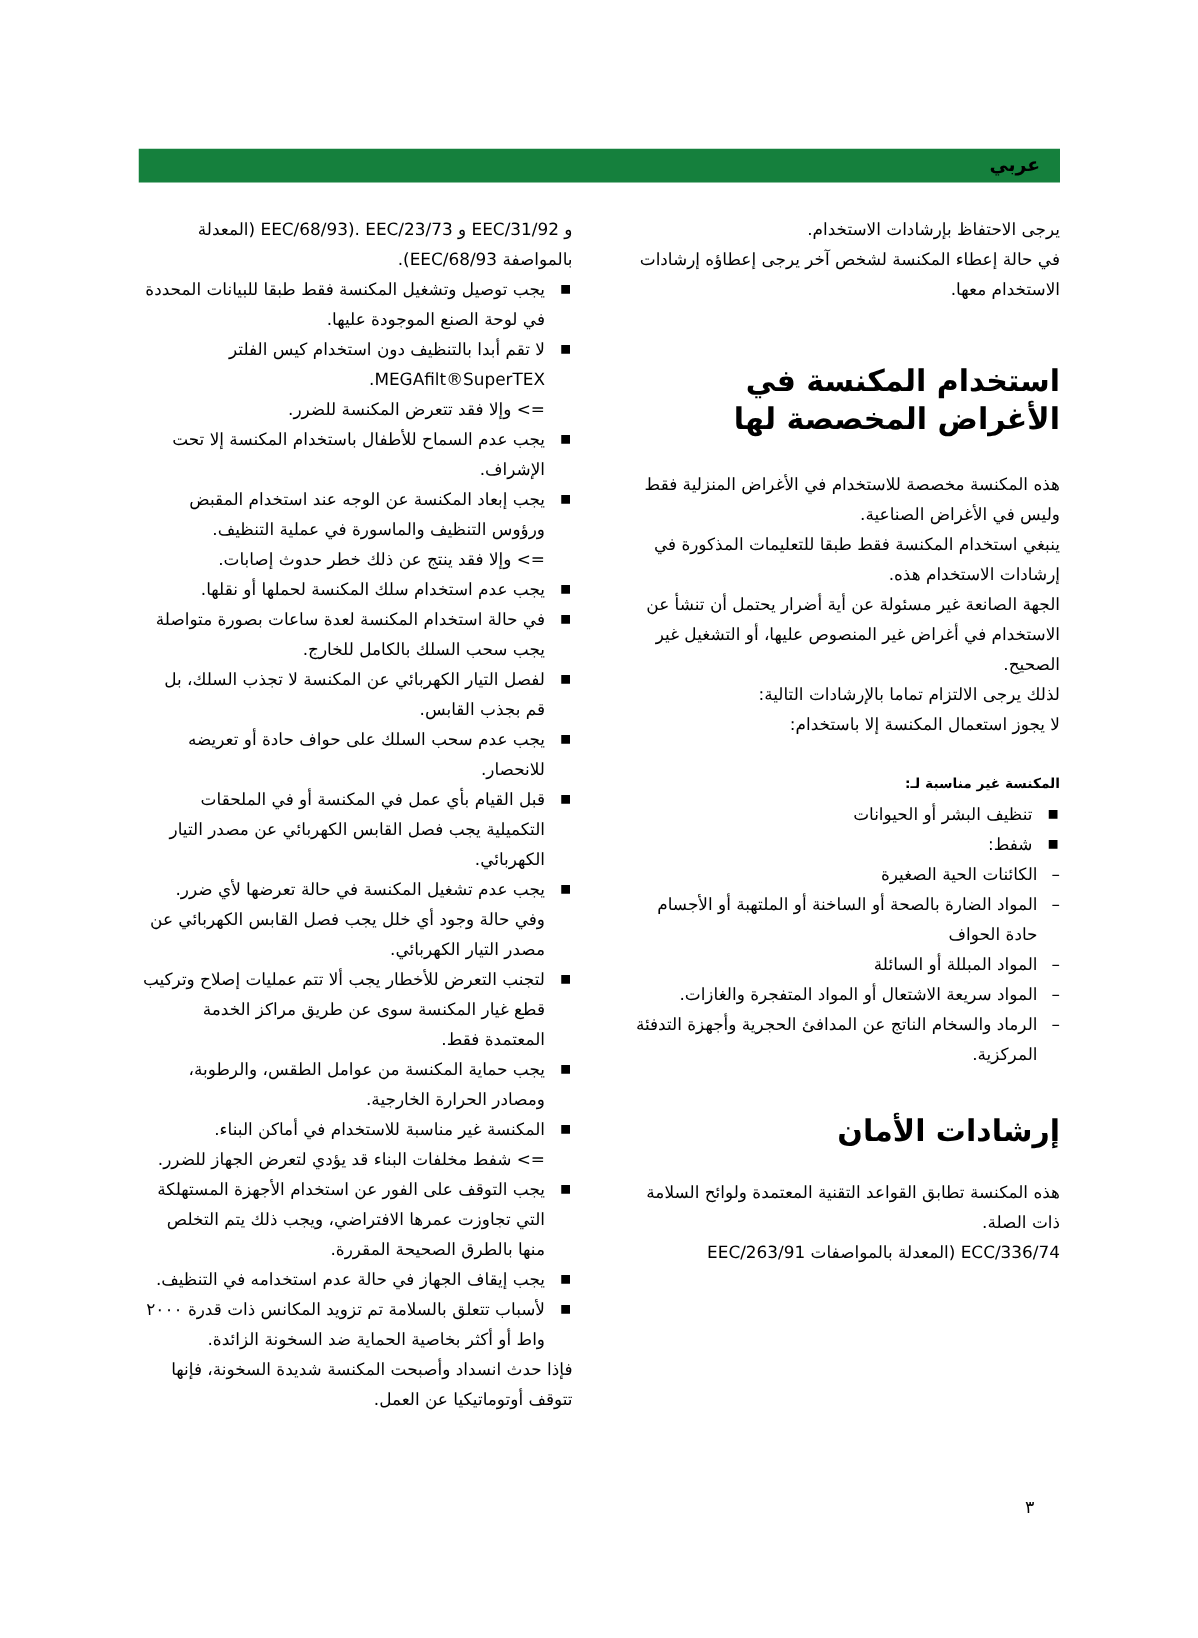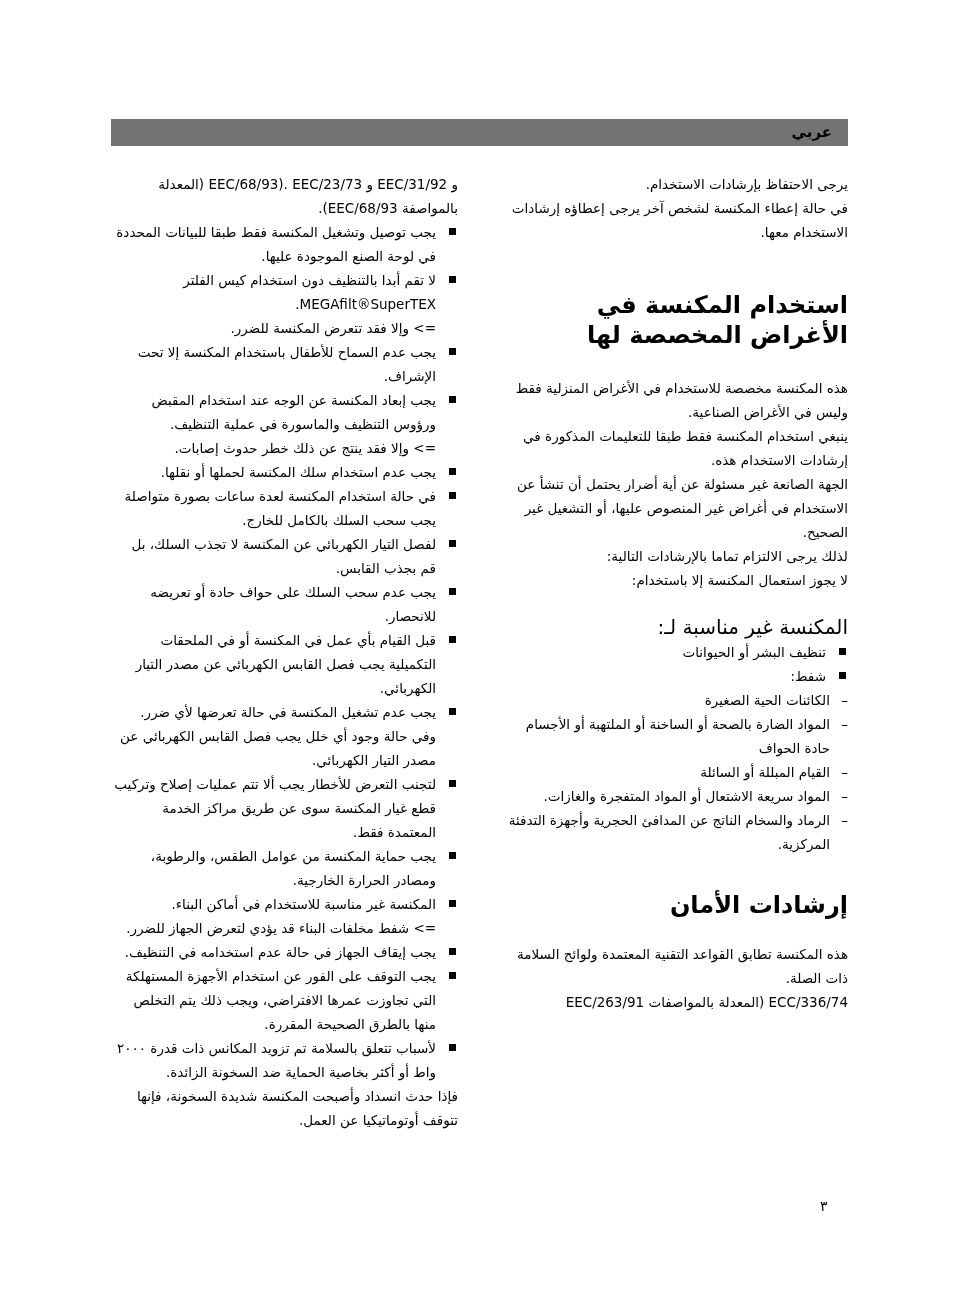--- a/index.html
+++ b/index.html
@@ -1,27 +1,27 @@
 <!DOCTYPE html>
 <html><head>
 <meta charset="utf-8">
 <style>
   html, body { margin: 0; padding: 0; background: #ffffff; }
   body { width: 958px; height: 1310px; position: relative; overflow: hidden;
          font-family: "DejaVu Sans", sans-serif; color: #000; }
   .header-bar { position: absolute; left: 111px; top: 119px; width: 737px; height: 27px;
-                background: #737373; }
+                background: #15803d; }
   .header-bar .lang { position: absolute; right: 16px; top: 4px; font-size: 15px; font-weight: bold;
                       direction: rtl; }
   .col { position: absolute; direction: rtl; text-align: right; font-size: 13.5px; line-height: 24px; }
   .col-right { right: 110px; width: 345px; top: 172px; }
   .col-left { right: 500px; width: 345px; top: 172px; }
   .p { margin: 0; }
   .h2 { font-size: 24px; font-weight: bold; line-height: 30px; margin: 0; }
-  .h3 { font-size: 20px; font-weight: normal; margin: 0; line-height: 26px; }
+  .h3 { font-size: 11px; font-weight: bold; margin: 0; line-height: 26px; }
   ul.bul { list-style: none; margin: 0; padding: 0; }
   ul.bul li { position: relative; padding-right: 22px; }
   ul.bul li::before { content: ""; position: absolute; right: 2px; top: 8px; width: 7px; height: 7px; background: #000; }
   ul.dash { list-style: none; margin: 0; padding: 0; }
   ul.dash li { position: relative; padding-right: 18px; }
   ul.dash li::before { content: "–"; position: absolute; right: 0; top: 0; }
   .page-num { position: absolute; left: 820px; top: 1198px; font-size: 14px; }
 </style>
 </head>
 <body>
@@ -45,21 +45,21 @@
 
   <div style="height:22px"></div>
   <h3 class="h3">المكنسة غير مناسبة لـ:</h3>
   <ul class="bul">
     <li>تنظيف البشر أو الحيوانات</li>
     <li>شفط:</li>
   </ul>
   <ul class="dash">
     <li>الكائنات الحية الصغيرة</li>
     <li>المواد الضارة بالصحة أو الساخنة أو الملتهبة أو الأجسام حادة الحواف</li>
-    <li>القيام المبللة أو السائلة</li>
+    <li>المواد المبللة أو السائلة</li>
     <li>المواد سريعة الاشتعال أو المواد المتفجرة والغازات.</li>
     <li>الرماد والسخام الناتج عن المدافئ الحجرية وأجهزة التدفئة المركزية.</li>
   </ul>
 
   <div style="height:34px"></div>
   <h2 class="h2">إرشادات الأمان</h2>
   <div style="height:22px"></div>
   <p class="p">هذه المكنسة تطابق القواعد التقنية المعتمدة ولوائح السلامة ذات الصلة.</p>
   <p class="p">ECC/336/74 (المعدلة بالمواصفات EEC/263/91</p>
 </div>
@@ -73,20 +73,20 @@
     <li><span>يجب إبعاد المكنسة عن الوجه عند استخدام المقبض ورؤوس التنظيف والماسورة في عملية التنظيف.</span><br><span>=&gt; وإلا فقد ينتج عن ذلك خطر حدوث إصابات.</span></li>
     <li><span>يجب عدم استخدام سلك المكنسة لحملها أو نقلها.</span></li>
     <li><span>في حالة استخدام المكنسة لعدة ساعات بصورة متواصلة يجب سحب السلك بالكامل للخارج.</span></li>
     <li><span>لفصل التيار الكهربائي عن المكنسة لا تجذب السلك، بل قم بجذب القابس.</span></li>
     <li><span>يجب عدم سحب السلك على حواف حادة أو تعريضه للانحصار.</span></li>
     <li><span>قبل القيام بأي عمل في المكنسة أو في الملحقات التكميلية يجب فصل القابس الكهربائي عن مصدر التيار الكهربائي.</span></li>
     <li><span>يجب عدم تشغيل المكنسة في حالة تعرضها لأي ضرر. وفي حالة وجود أي خلل يجب فصل القابس الكهربائي عن مصدر التيار الكهربائي.</span></li>
     <li><span>لتجنب التعرض للأخطار يجب ألا تتم عمليات إصلاح وتركيب قطع غيار المكنسة سوى عن طريق مراكز الخدمة المعتمدة فقط.</span></li>
     <li><span>يجب حماية المكنسة من عوامل الطقس، والرطوبة، ومصادر الحرارة الخارجية.</span></li>
     <li><span>المكنسة غير مناسبة للاستخدام في أماكن البناء.</span><br><span>=&gt; شفط مخلفات البناء قد يؤدي لتعرض الجهاز للضرر.</span></li>
+    <li><span>يجب التوقف على الفور عن استخدام الأجهزة المستهلكة التي تجاوزت عمرها الافتراضي، ويجب ذلك يتم التخلص منها بالطرق الصحيحة المقررة.</span></li>
     <li><span>يجب إيقاف الجهاز في حالة عدم استخدامه في التنظيف.</span></li>
-    <li><span>يجب التوقف على الفور عن استخدام الأجهزة المستهلكة التي تجاوزت عمرها الافتراضي، ويجب ذلك يتم التخلص منها بالطرق الصحيحة المقررة.</span></li>
     <li><span>لأسباب تتعلق بالسلامة تم تزويد المكانس ذات قدرة ٢٠٠٠ واط أو أكثر بخاصية الحماية ضد السخونة الزائدة.</span></li>
   </ul>
   <p class="p">فإذا حدث انسداد وأصبحت المكنسة شديدة السخونة، فإنها تتوقف أوتوماتيكيا عن العمل.</p>
 </div>
 
 <div class="page-num">٣</div>
 
 </body></html>

